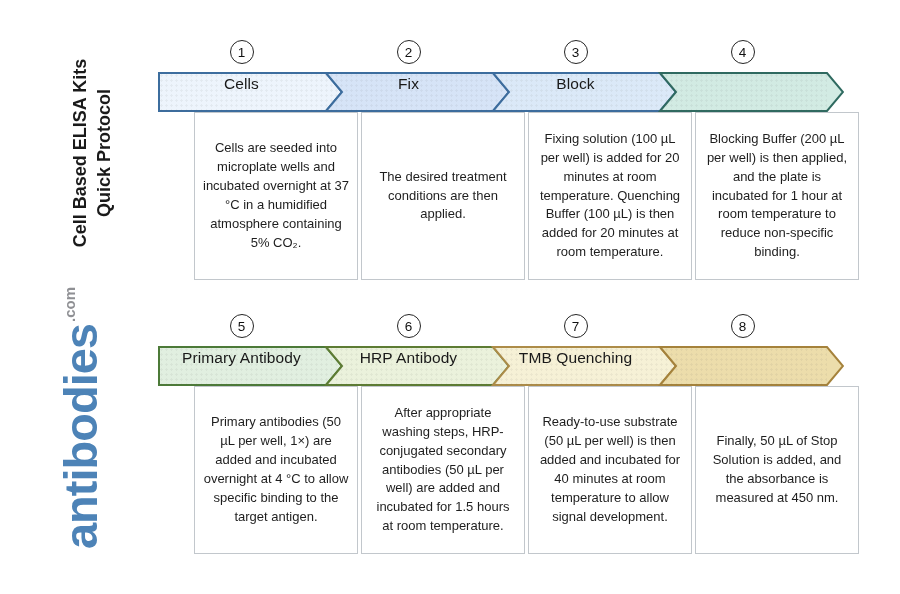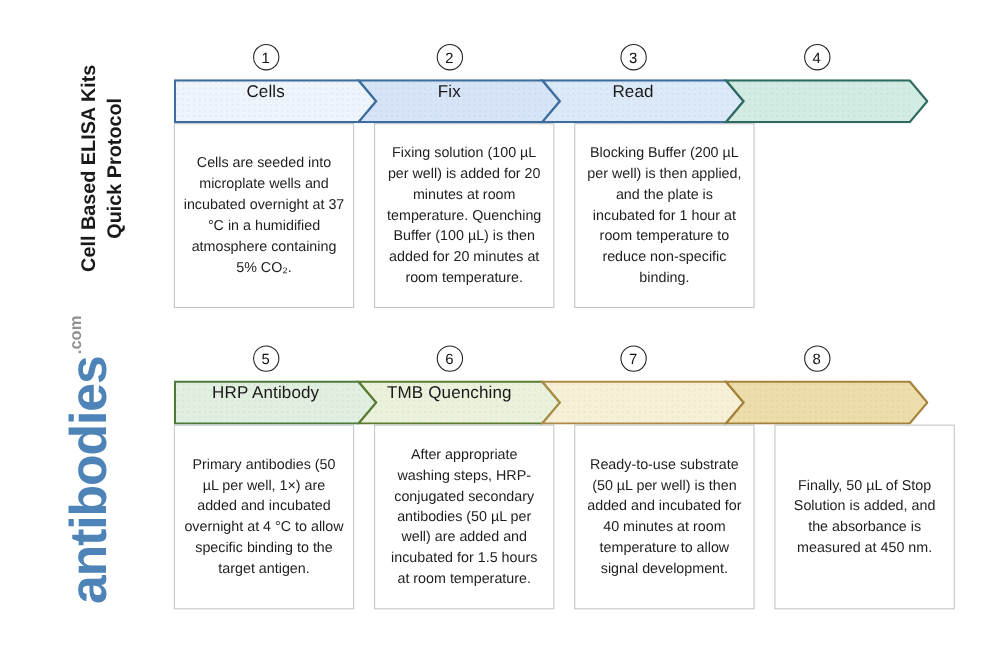--- a/index.html
+++ b/index.html
@@ -43,21 +43,21 @@
   .banner-label{
     display:flex;align-items:center;justify-content:center;
     font-size:15.5px;color:#191919;letter-spacing:.1px;
   }
   .dots{
     position:absolute;left:1px;top:1px;width:668px;height:38px;pointer-events:none;
     background-image:radial-gradient(rgba(90,90,90,0.07) 1px, transparent 1.2px);
     background-size:5px 5px;
   }
   .boxes{
-    display:grid;grid-template-columns:repeat(4,164px);column-gap:18px;
+    display:grid;grid-template-columns:repeat(4,164px);column-gap:3px;margin-left:36px;
   }
   .desc-box{
     height:168px;box-sizing:border-box;border:1.5px solid #c2c7cc;background:#fff;
     display:flex;align-items:center;justify-content:center;padding:6px 8px;
   }
   .desc-box p{
     margin:0;font-size:13px;line-height:1.45;text-align:center;color:#1e1e1e;
   }
 </style>
 </head>
@@ -88,26 +88,29 @@
         <svg width="686" height="40" viewBox="0 0 686 40">
           <polygon stroke-width="2" points="1,1 168,1 184,20 168,39 1,39" fill="#edf4fc" stroke="#3c6d9e"></polygon>
           <polygon stroke-width="2" points="168,1 335,1 351,20 335,39 168,39 184,20" fill="#d6e4f7" stroke="#3c6d9e"></polygon>
           <polygon stroke-width="2" points="335,1 502,1 518,20 502,39 335,39 351,20" fill="#dbe9f8" stroke="#3c6d9e"></polygon>
           <polygon stroke-width="2" points="502,1 669,1 685,20 669,39 502,39 518,20" fill="#d2ebe3" stroke="#2f6a60"></polygon>
         </svg>
         <div class="dots"></div>
         <div class="banner-labels">
           <div class="banner-label">Cells</div>
           <div class="banner-label">Fix</div>
-          <div class="banner-label">Read</div>
+          <div class="banner-label">Block</div>
         </div>
       </div>
       <div class="boxes">
         <div class="desc-box">
             <p>Cells are seeded into microplate wells and incubated overnight at 37 °C in a humidified atmosphere containing 5% CO₂.</p>
+          </div>
+        <div class="desc-box">
+            <p>The desired treatment conditions are then applied.</p>
           </div>
         <div class="desc-box">
             <p>Fixing solution (100 µL per well) is added for 20 minutes at room temperature. Quenching Buffer (100 µL) is then added for 20 minutes at room temperature.</p>
           </div>
         <div class="desc-box">
             <p>Blocking Buffer (200 µL per well) is then applied, and the plate is incubated for 1 hour at room temperature to reduce non-specific binding.</p>
           </div>
       </div>
     </div>
 
@@ -120,20 +123,21 @@
       </div>
       <div class="bannerwrap">
         <svg width="686" height="40" viewBox="0 0 686 40">
           <polygon stroke-width="2" points="1,1 168,1 184,20 168,39 1,39" fill="#e1efe0" stroke="#4c7a38"></polygon>
           <polygon stroke-width="2" points="168,1 335,1 351,20 335,39 168,39 184,20" fill="#ebf2dc" stroke="#5d7c33"></polygon>
           <polygon stroke-width="2" points="335,1 502,1 518,20 502,39 335,39 351,20" fill="#f6f1d6" stroke="#ad8c48"></polygon>
           <polygon stroke-width="2" points="502,1 669,1 685,20 669,39 502,39 518,20" fill="#ecddab" stroke="#a5823b"></polygon>
         </svg>
         <div class="dots"></div>
         <div class="banner-labels">
+          <div class="banner-label">Primary Antibody</div>
           <div class="banner-label">HRP Antibody</div>
           <div class="banner-label">TMB Quenching</div>
         </div>
       </div>
       <div class="boxes">
         <div class="desc-box">
             <p>Primary antibodies (50 µL per well, 1×) are added and incubated overnight at 4 °C to allow specific binding to the target antigen.</p>
           </div>
         <div class="desc-box">
             <p>After appropriate washing steps, HRP-conjugated secondary antibodies (50 µL per well) are added and incubated for 1.5 hours at room temperature.</p>

